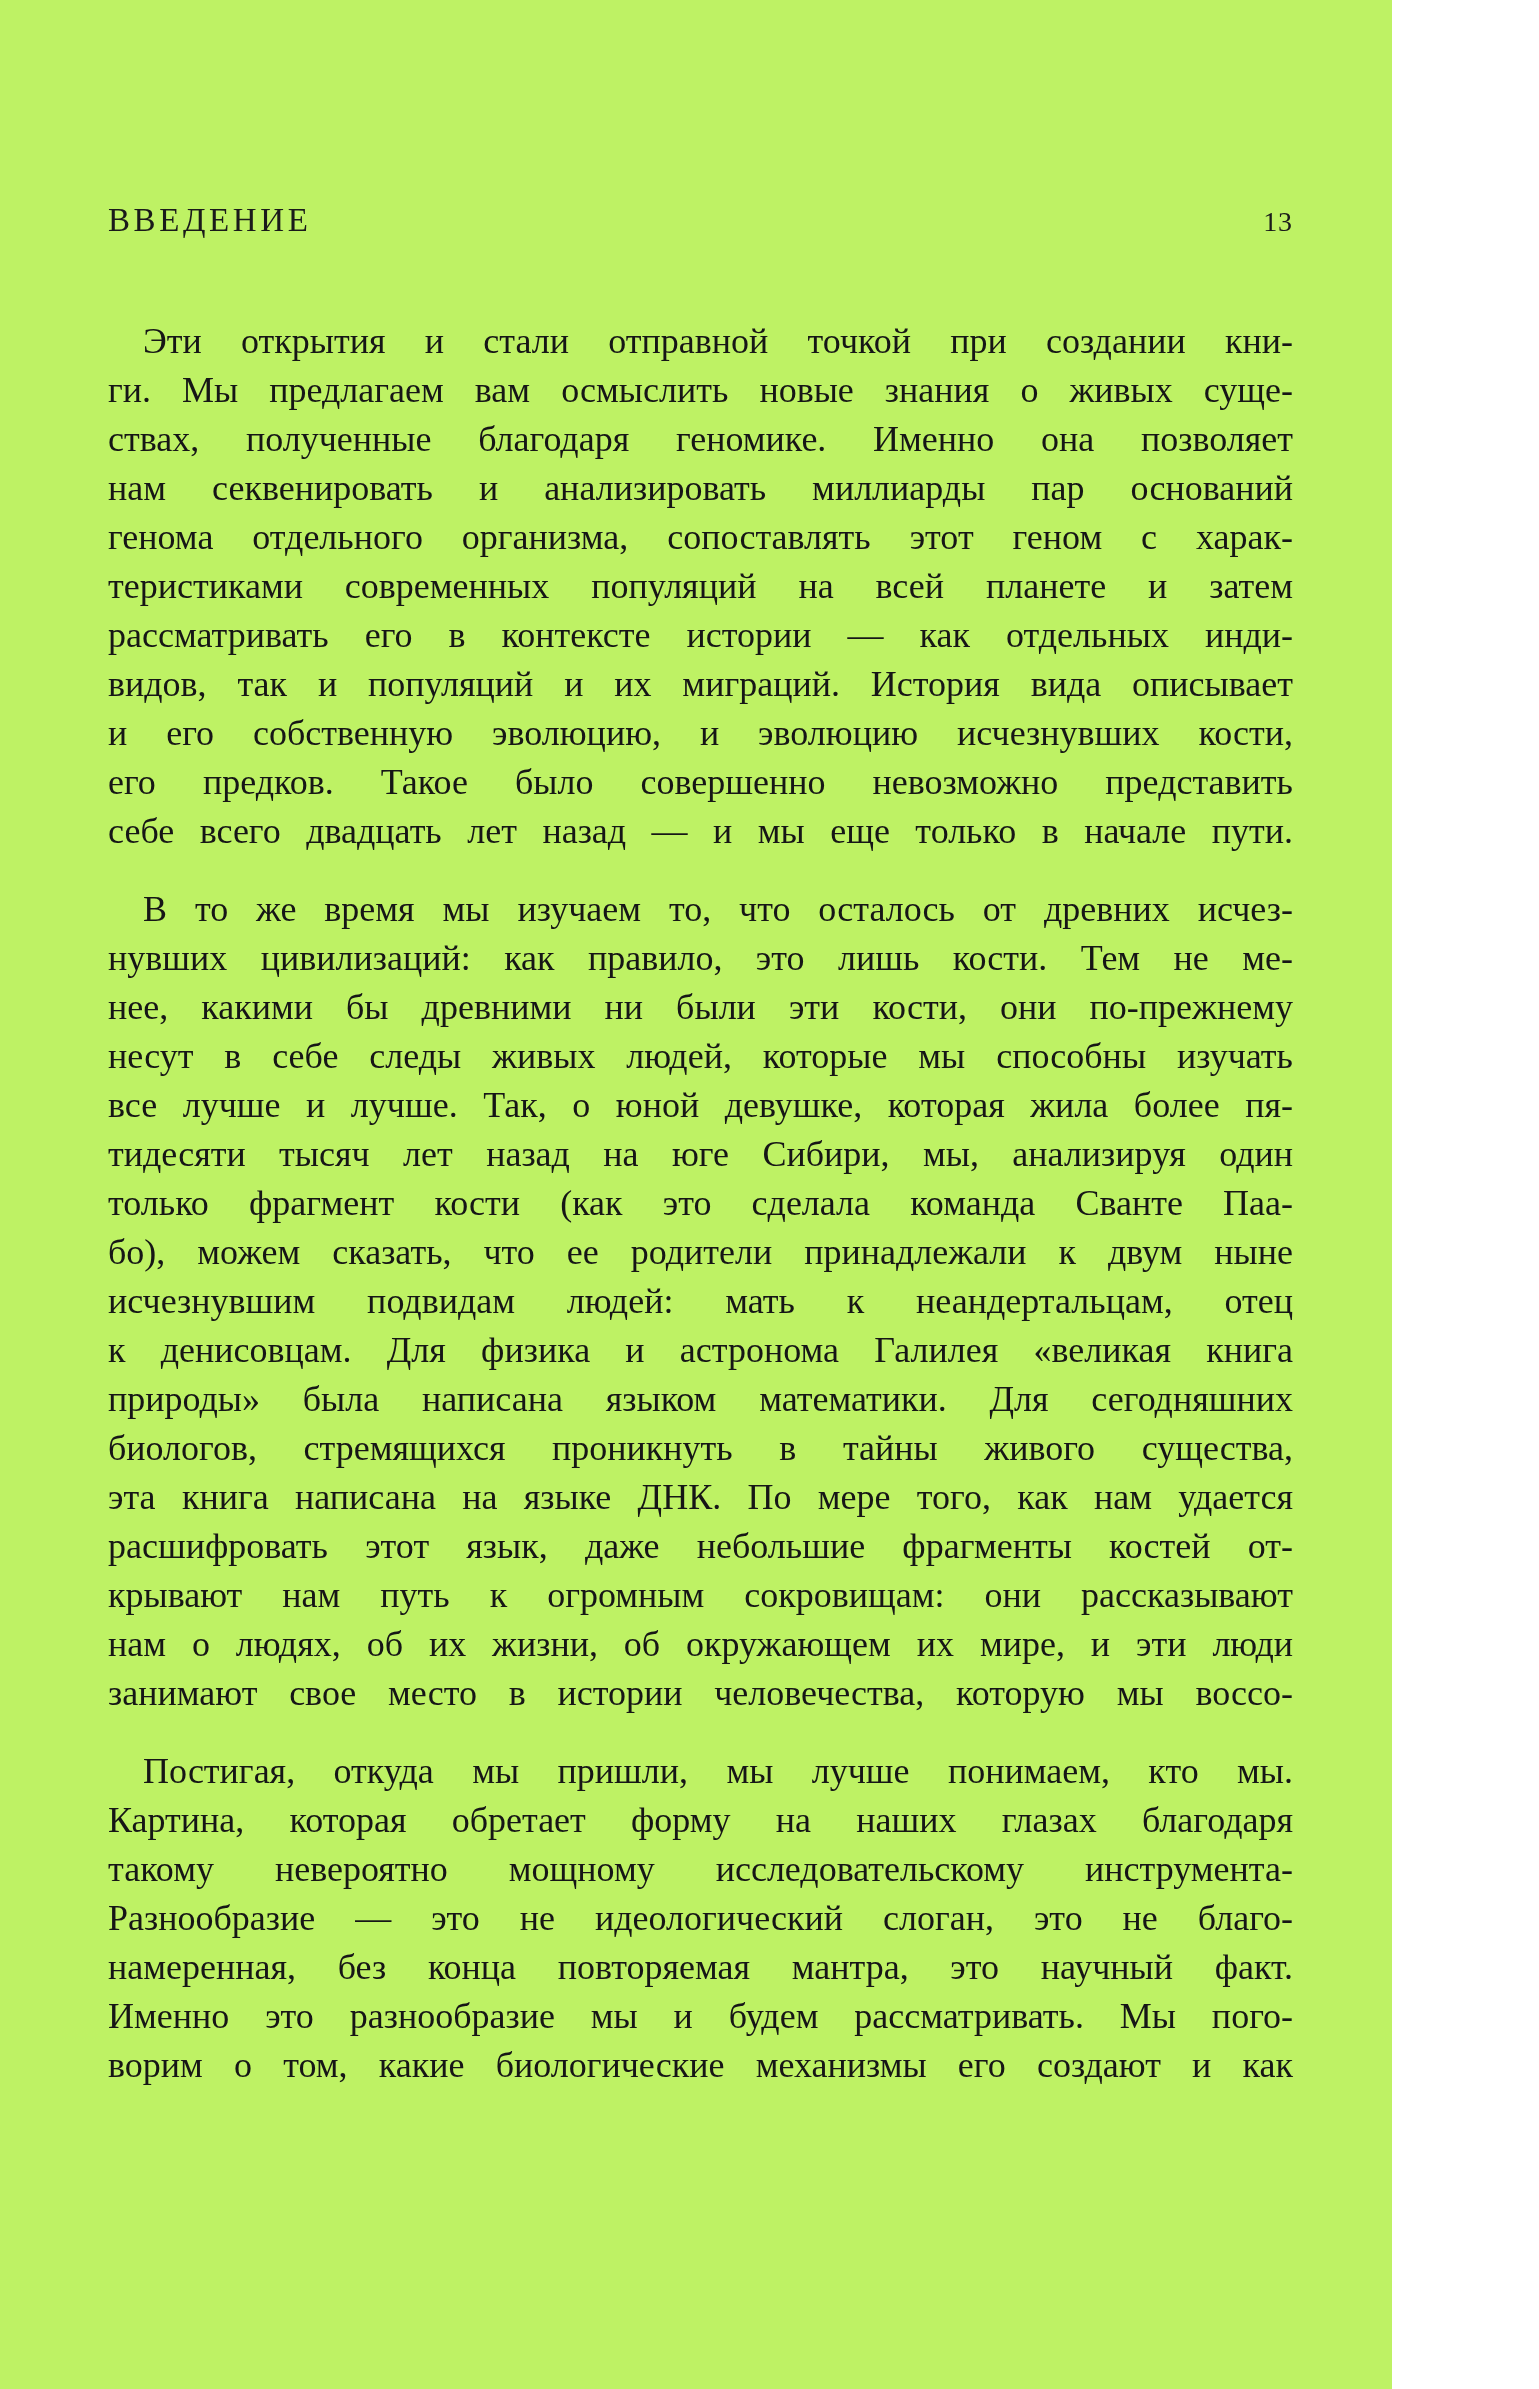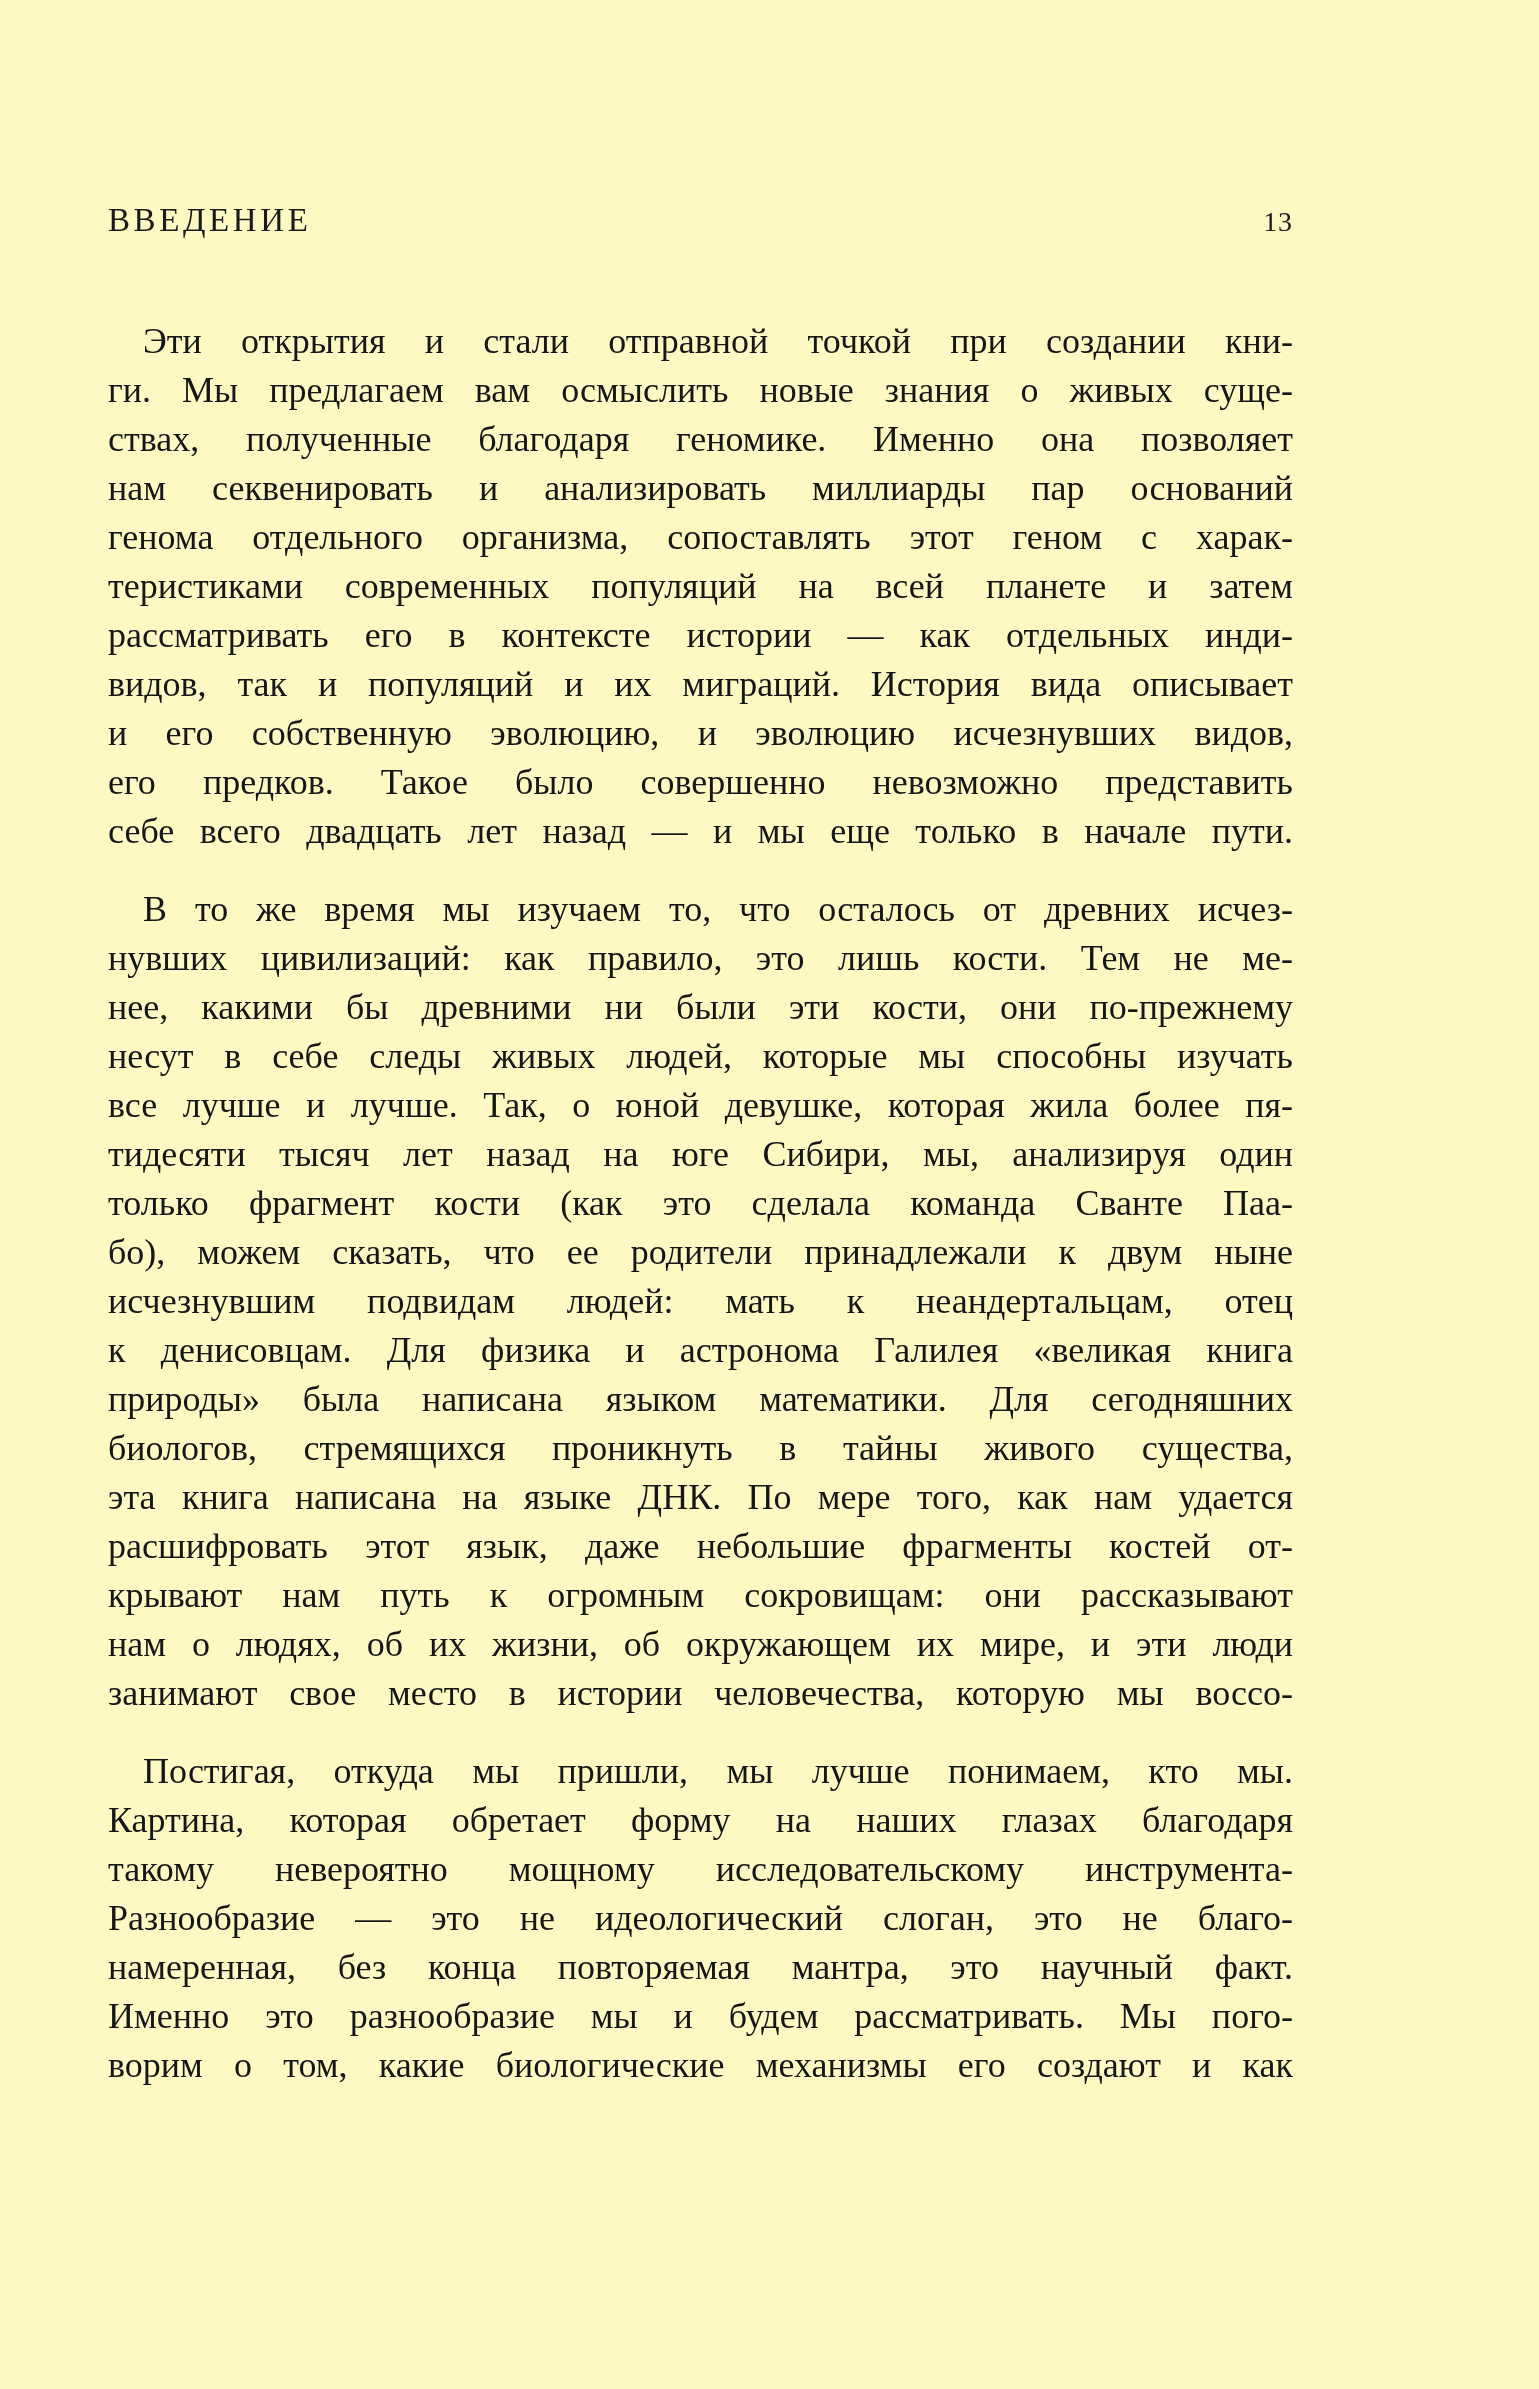--- a/index.html
+++ b/index.html
@@ -2,23 +2,23 @@
 <html lang="ru" style="font-size:14.6px"><head>
 <meta charset="utf-8">
 <style>
   html, body {
     margin: 0;
     padding: 0;
     background: #ffffff;
   }
   .page {
     position: relative;
-    width: 1539px;
+    width: 1392px;
     height: 2389px;
-    background: #fef9c3;
+    background: #bef264;
     color: #131313;
     font-family: "Liberation Serif", serif;
     overflow: hidden;
   }
   .running-head {
     position: absolute;
     top: 202px;
     left: 108px;
     width: 1185px;
     display: flex;
@@ -71,21 +71,21 @@
   <main class="body-text">
 
     <div class="line indent">Эти открытия и стали отправной точкой при создании кни-</div>
     <div class="line">ги. Мы предлагаем вам осмыслить новые знания о живых суще-</div>
     <div class="line">ствах, полученные благодаря геномике. Именно она позволяет</div>
     <div class="line">нам секвенировать и анализировать миллиарды пар оснований</div>
     <div class="line">генома отдельного организма, сопоставлять этот геном с харак-</div>
     <div class="line">теристиками современных популяций на всей планете и затем</div>
     <div class="line">рассматривать его в контексте истории — как отдельных инди-</div>
     <div class="line">видов, так и популяций и их миграций. История вида описывает</div>
-    <div class="line">и его собственную эволюцию, и эволюцию исчезнувших видов,</div>
+    <div class="line">и его собственную эволюцию, и эволюцию исчезнувших кости,</div>
     <div class="line">его предков. Такое было совершенно невозможно представить</div>
     <div class="line">себе всего двадцать лет назад — и мы еще только в начале пути.</div>
 
     <div class="line indent">В то же время мы изучаем то, что осталось от древних исчез-</div>
     <div class="line">нувших цивилизаций: как правило, это лишь кости. Тем не ме-</div>
     <div class="line">нее, какими бы древними ни были эти кости, они по-прежнему</div>
     <div class="line">несут в себе следы живых людей, которые мы способны изучать</div>
     <div class="line">все лучше и лучше. Так, о юной девушке, которая жила более пя-</div>
     <div class="line">тидесяти тысяч лет назад на юге Сибири, мы, анализируя один</div>
     <div class="line">только фрагмент кости (как это сделала команда Сванте Паа-</div>

